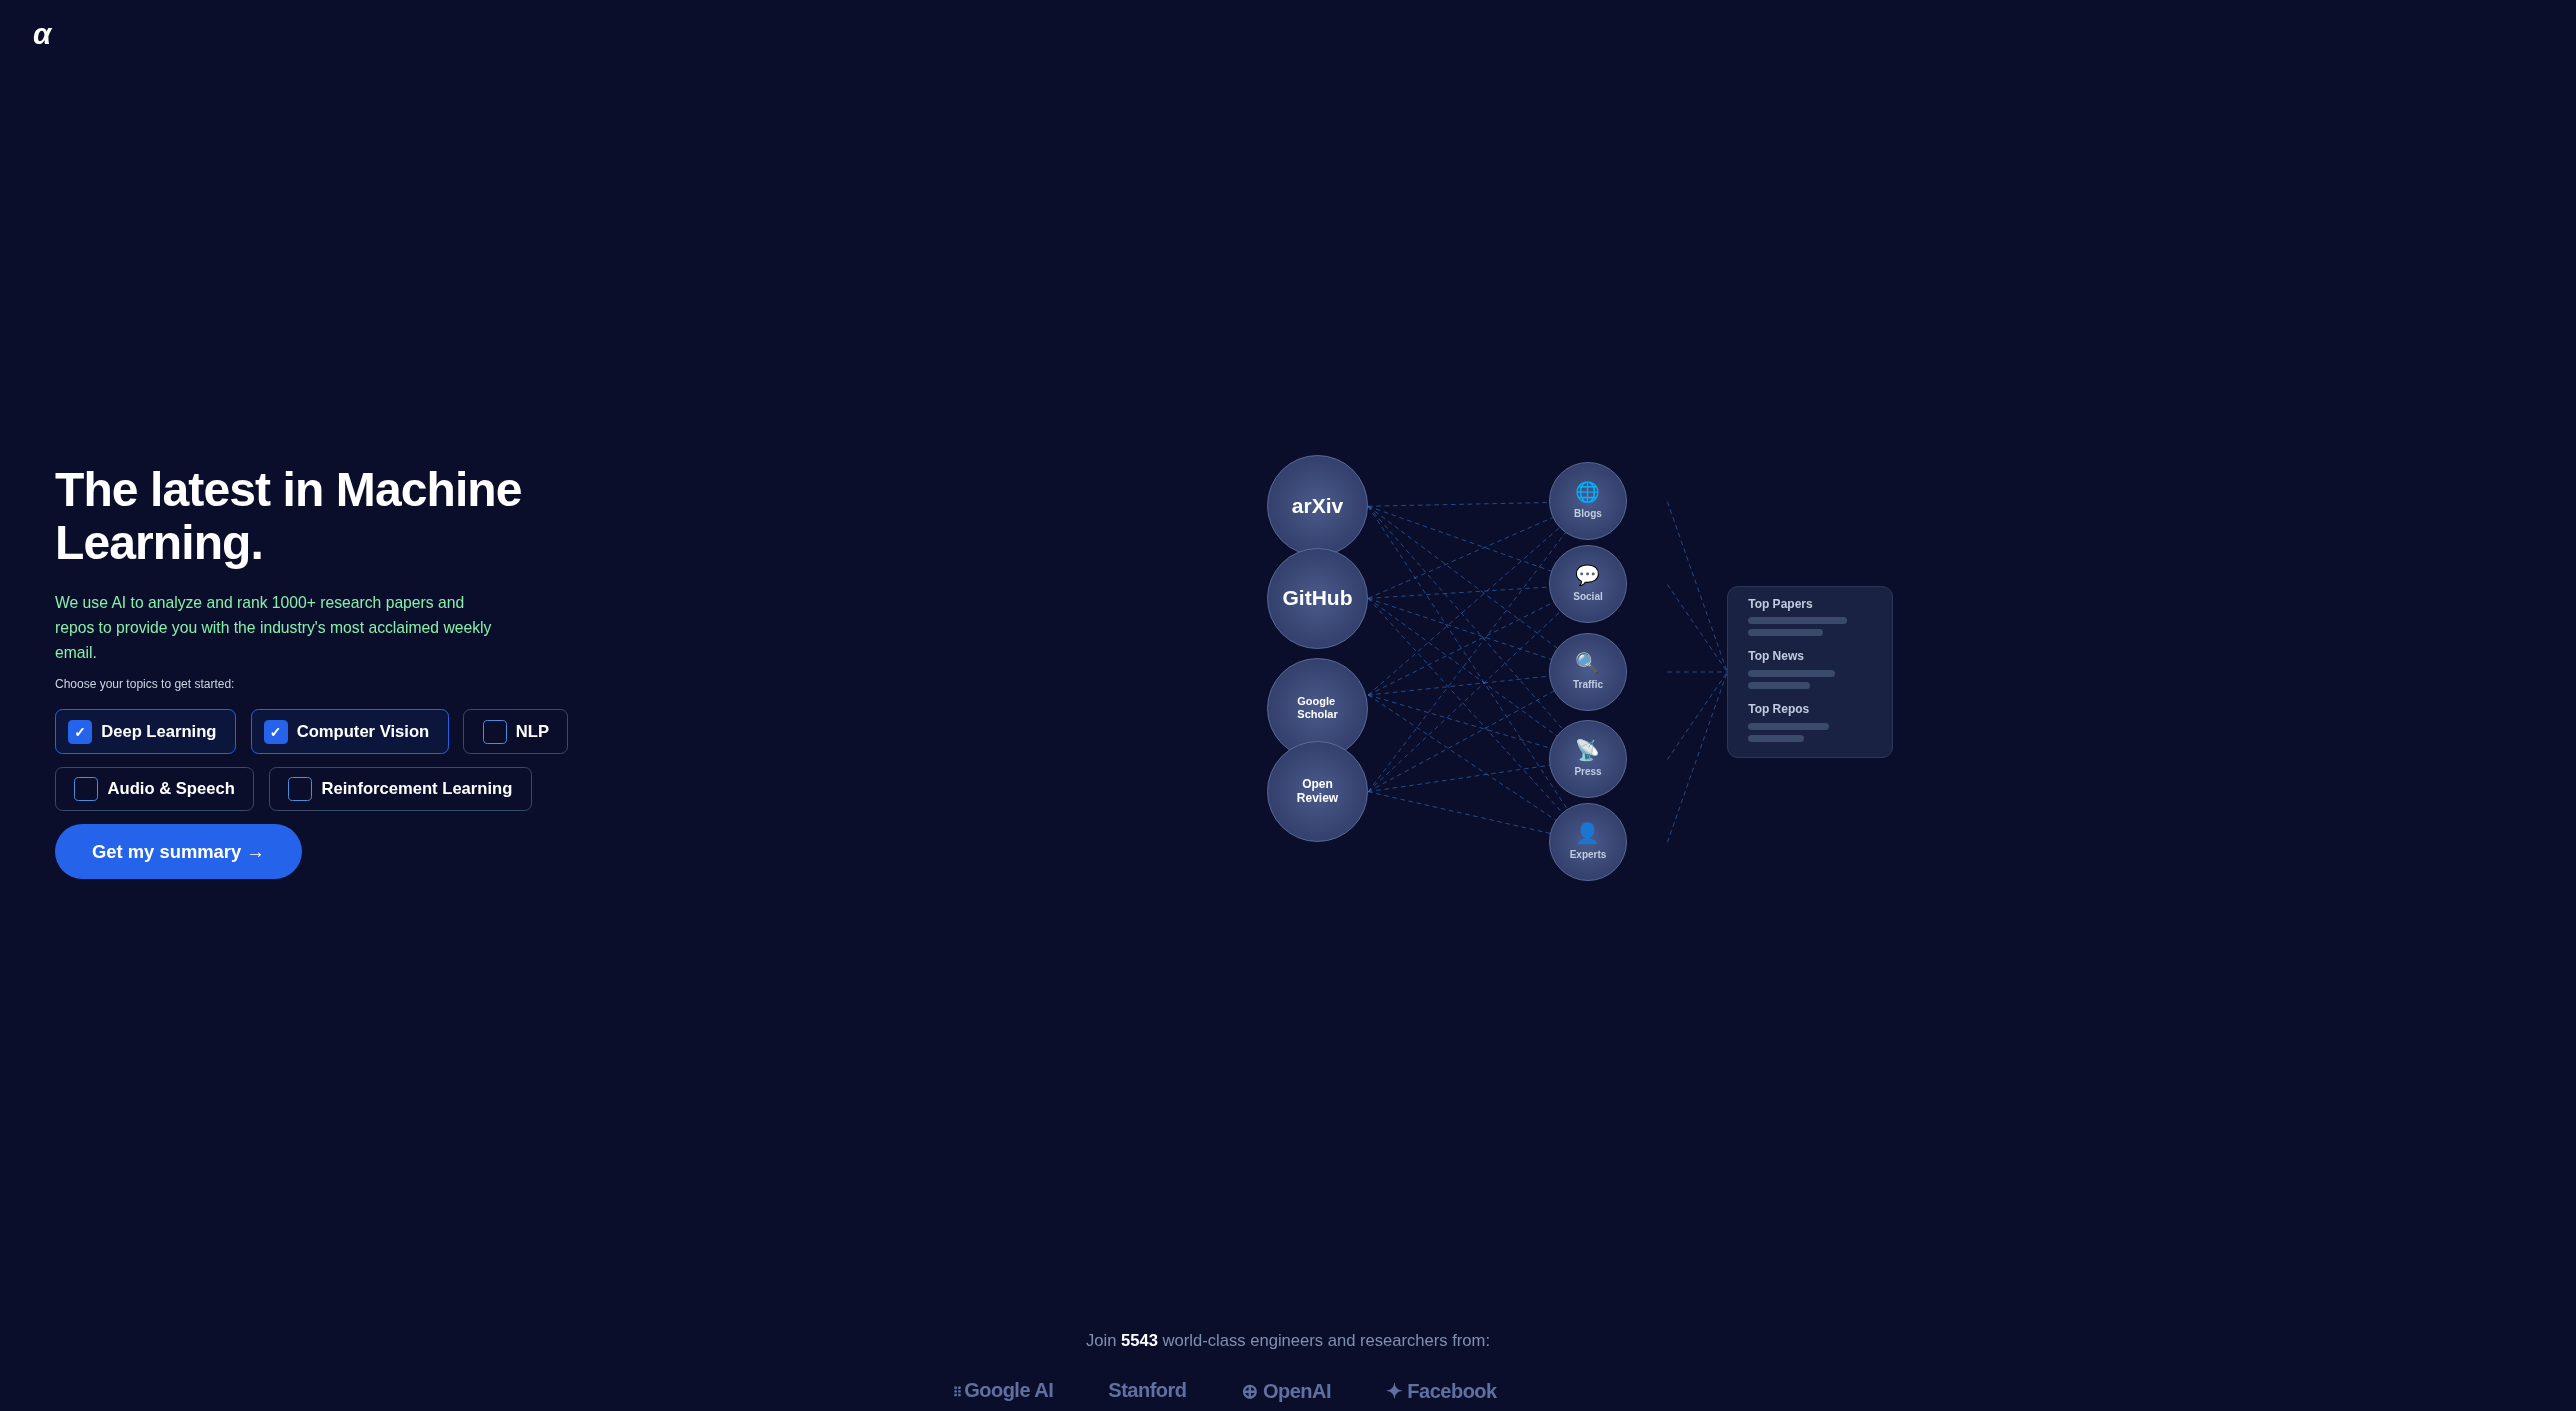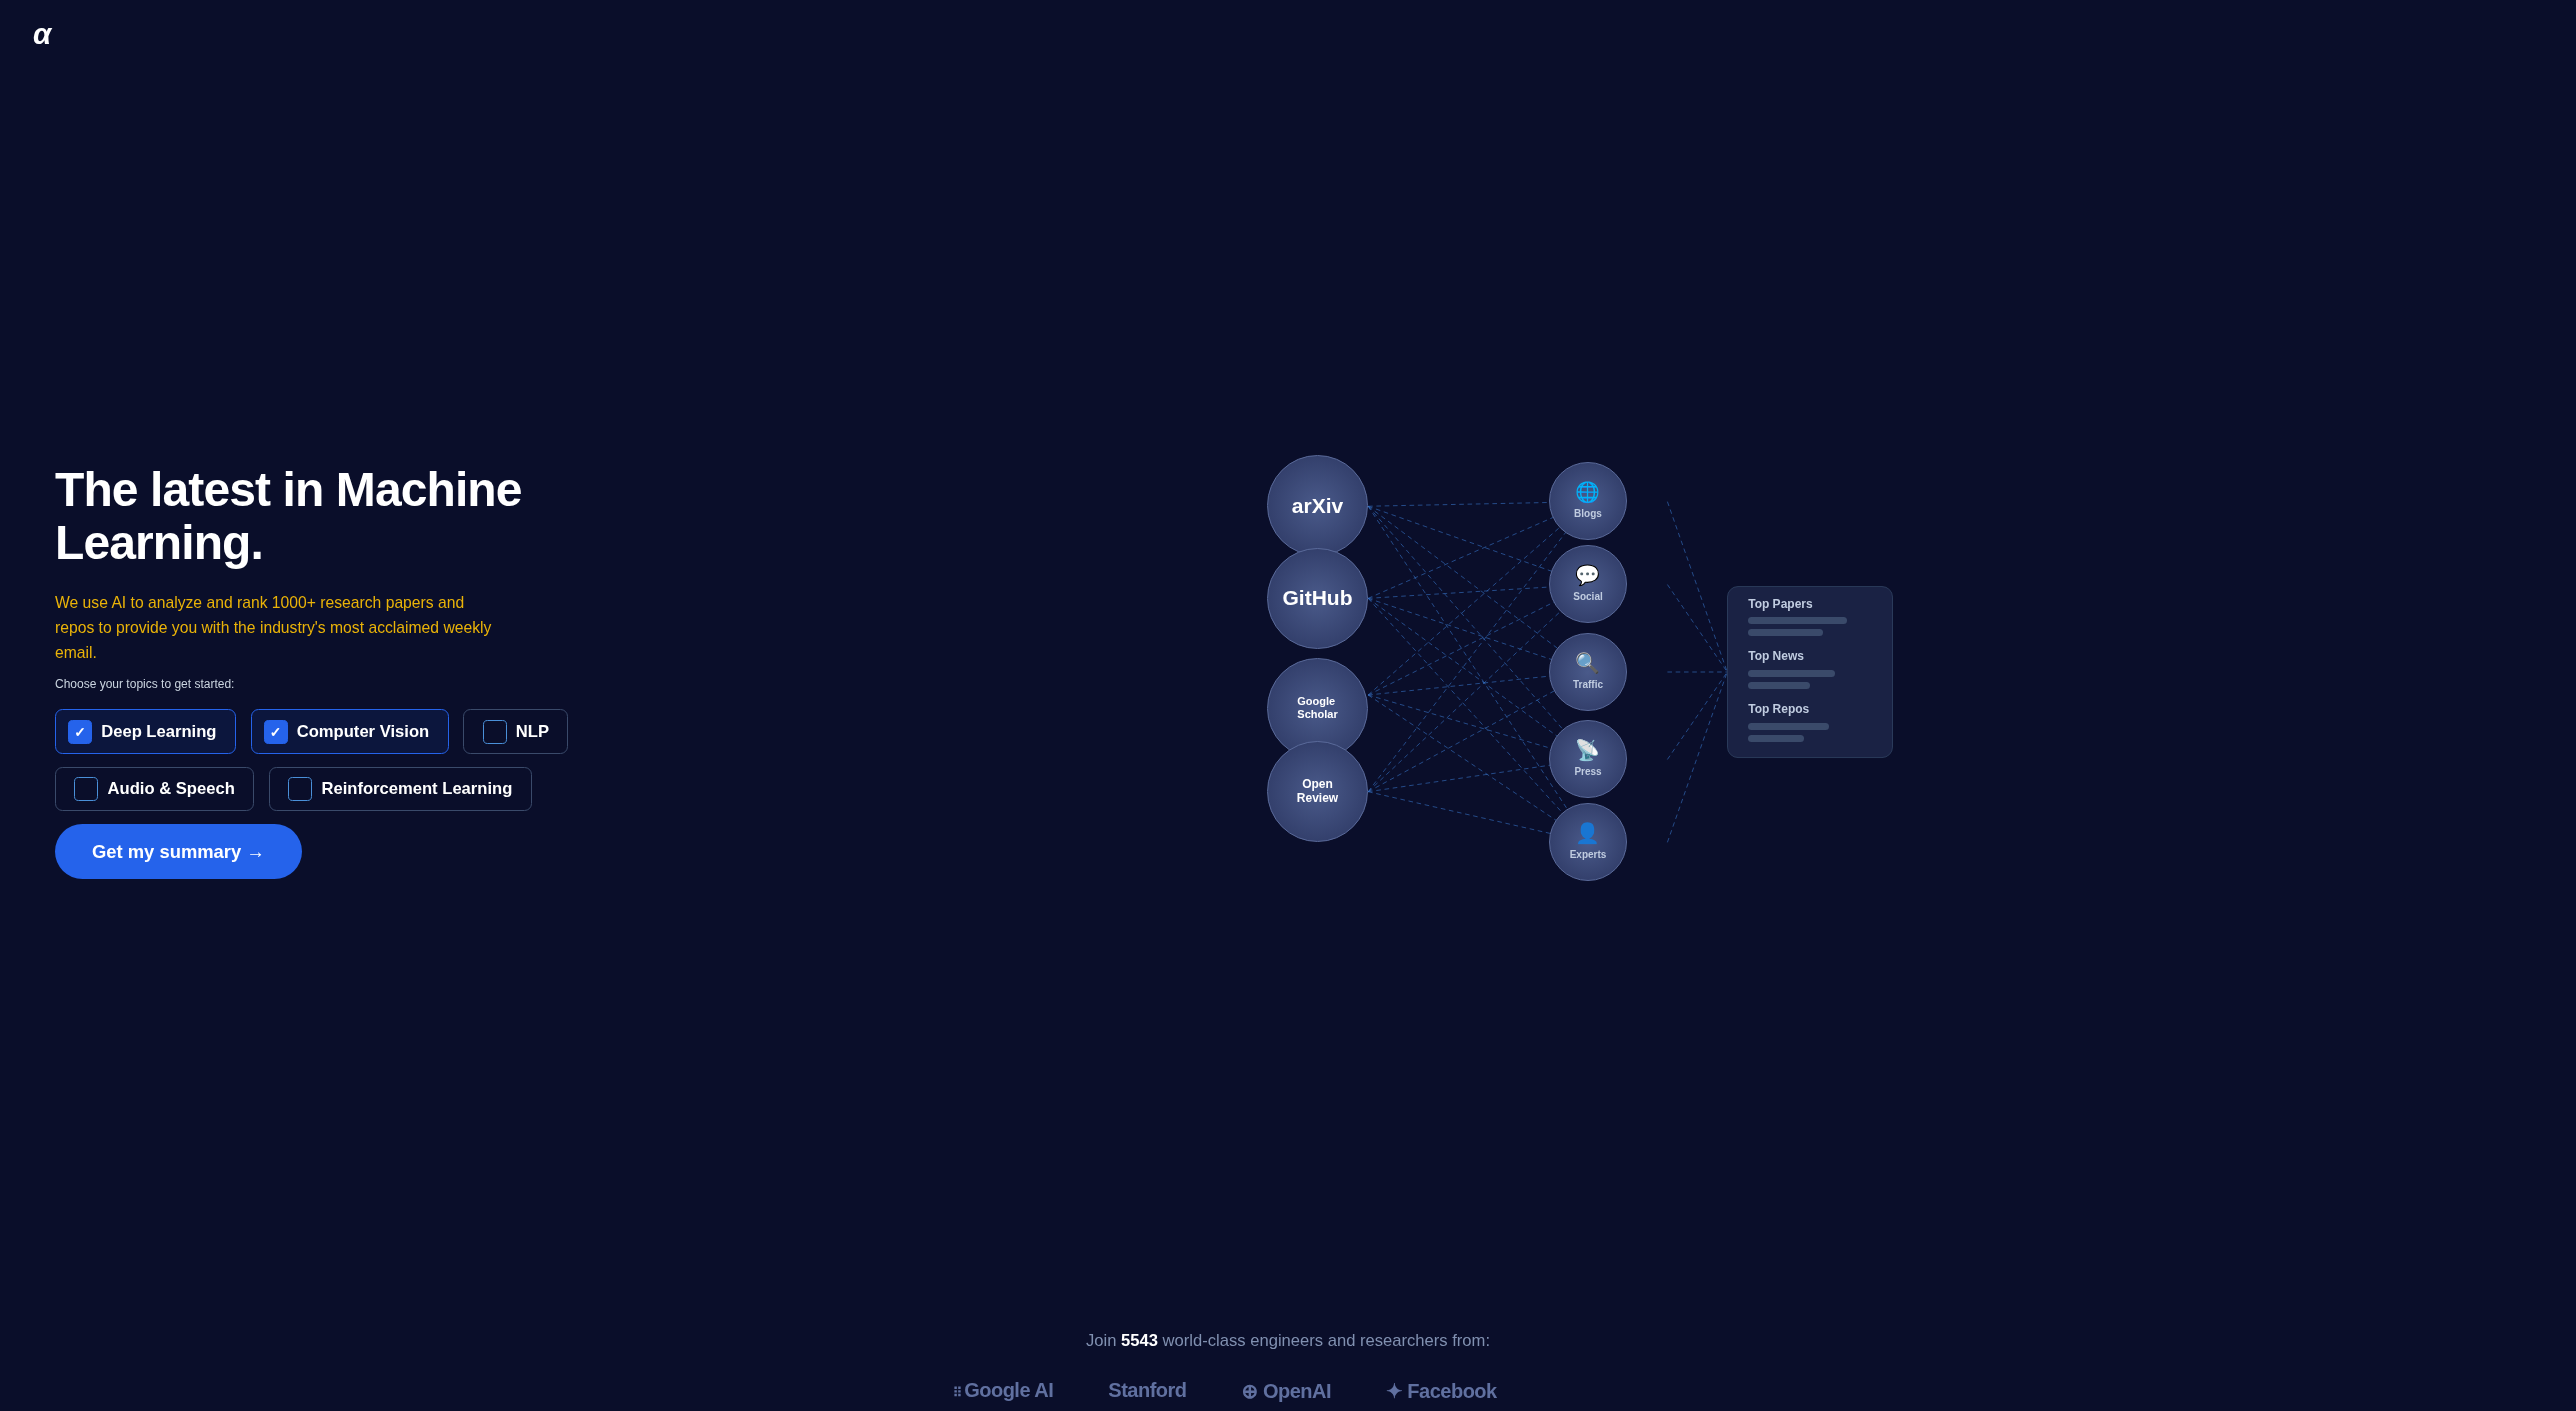--- a/index.html
+++ b/index.html
@@ -53,21 +53,21 @@
       font-size: 48px;
       font-weight: 800;
       line-height: 1.1;
       color: #fff;
       margin-bottom: 20px;
       letter-spacing: -0.9px;
     }
 
     .hero-subtitle {
       font-size: 15.7px;
-      color: #eab308;
+      color: #86efac;
       line-height: 1.6;
       margin-bottom: 12px;
       max-width: 442px;
     }
 
     .choose-label {
       font-size: 12px;
       color: #cbd5e0;
       margin-bottom: 18.4px;
     }

